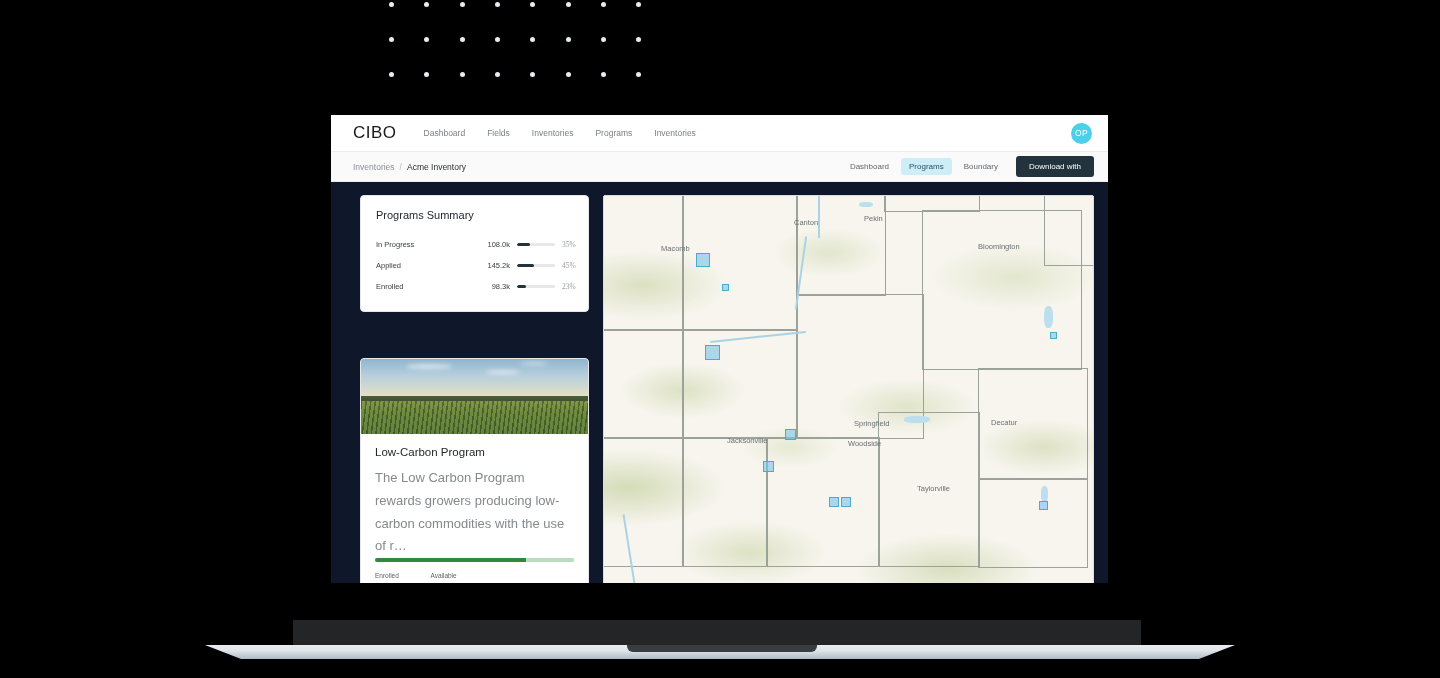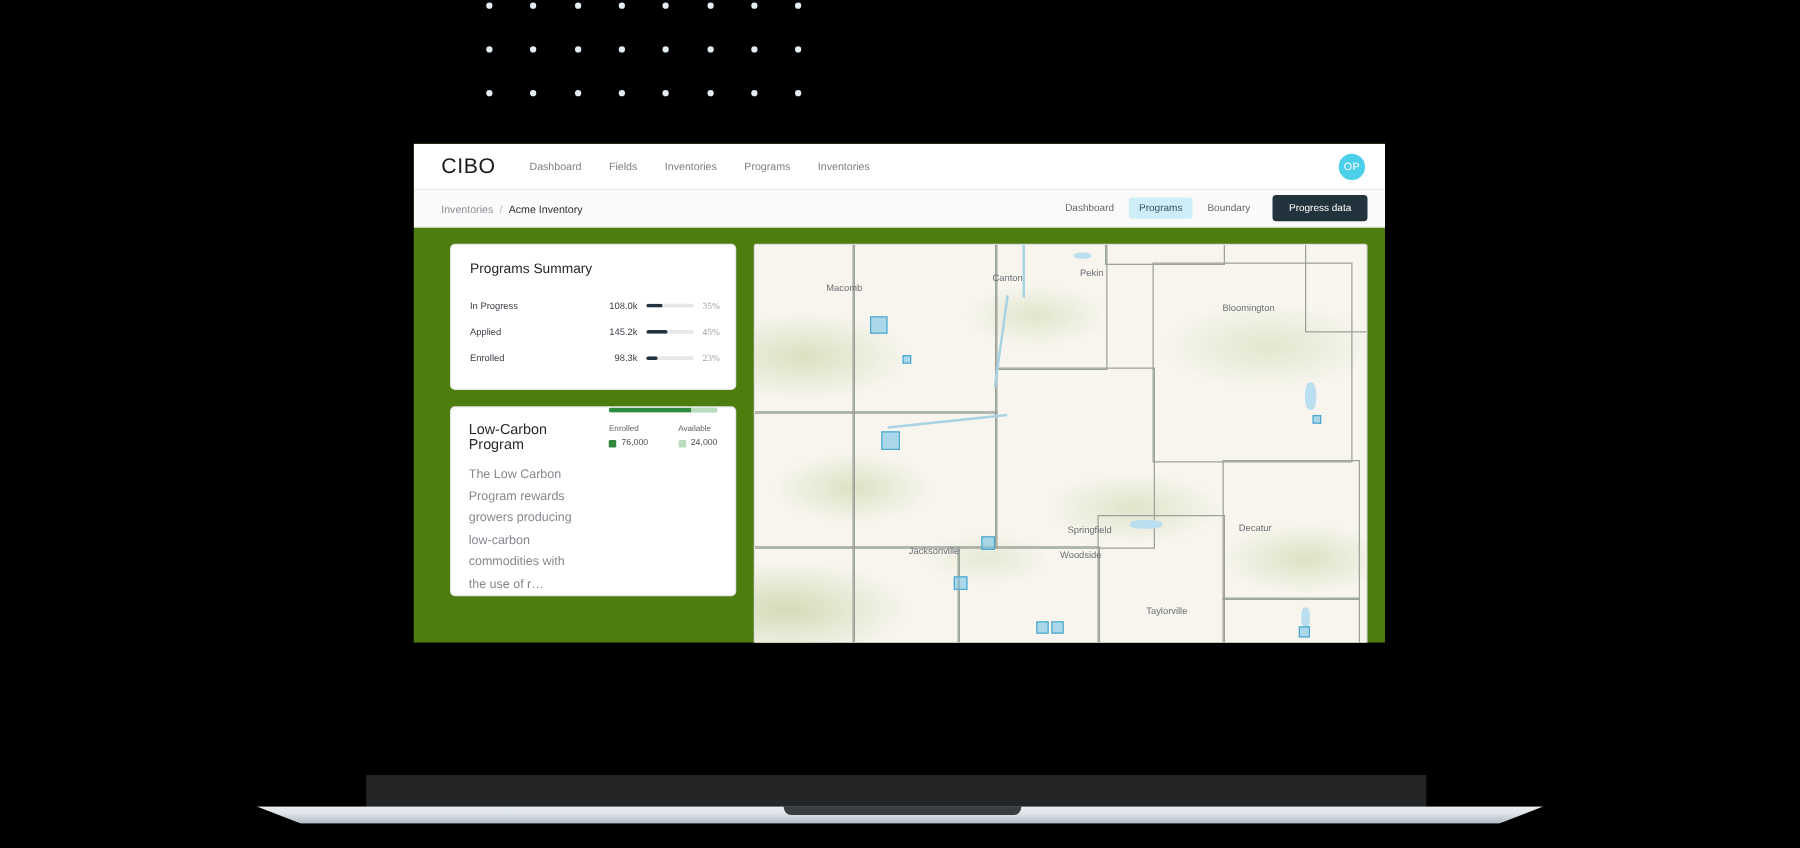--- a/index.html
+++ b/index.html
@@ -11,21 +11,21 @@
   .stage { position: relative; width: 1440px; height: 678px; background: #000; }
 
   
   .dot-grid { position: absolute; left: 389px; top: 0px; width: 260px; height: 80px; }
   .dot { position: absolute; width: 5px; height: 5px; border-radius: 50%;
          background: #e3edf2; }
 
   
   .laptop-screen {
     position: absolute; left: 331px; top: 115px;
-    width: 777px; height: 399px; background: #4d7c0f;
+    width: 777px; height: 468px; background: #0f172a;
     overflow: hidden;
   }
   .laptop-bezel-bottom {
     position: absolute; left: 293px; top: 620px;
     width: 848px; height: 28px; background: #232527;
     border-radius: 0 0 4px 4px;
   }
   .laptop-base {
     position: absolute; left: 205px; top: 645px;
     width: 1030px; height: 14px;
@@ -91,37 +91,37 @@
     margin: 0 7px; flex: none; position: relative; overflow: hidden;
   }
   .bar-fill { position: absolute; left:0; top:0; height: 100%; background: #22333d; border-radius: 2px; }
   .row-pct { color: #9aa0a6; font-size: 7.5px; font-family: Liberation Serif, serif; }
   .unit-sel { margin-left: auto; display: flex; align-items: center; gap: 4px;
               color: #6e7378; font-size: 7.5px; cursor: pointer; }
   .caret { width:0; height:0; border-left:3px solid transparent;
            border-right:3px solid transparent; border-top:3.5px solid #6e7378; }
 
   
-  .program-card { overflow: hidden; display: flex; flex-direction: row; }
+  .program-card { overflow: hidden; display: flex; flex-direction: column; margin-top: 33px; }
   .prog-photo { height: 82px; position: relative; overflow: hidden; }
   .sky { position:absolute; inset:0 0 44% 0;
          background: linear-gradient(180deg,#8fb6cf 0%, #b7cfdd 40%, #e2dfc4 85%, #efe3c0 100%); }
   .cloud { position:absolute; background: rgba(255,255,255,.55); border-radius: 50%; filter: blur(2px); }
   .hills { position:absolute; left:0; right:0; top:49%; height: 8%;
            background: linear-gradient(180deg,#4a5d3c,#3d5233); }
   .field { position:absolute; left:0; right:0; top:56%; bottom:0;
            background: linear-gradient(180deg,#7f8b3f 0%, #5f7c33 35%, #4f7030 100%); }
   .rows { position:absolute; inset:0;
           background: repeating-linear-gradient(97deg,
             rgba(30,55,20,.38) 0px, rgba(30,55,20,.38) 1.5px,
             rgba(150,175,95,.30) 1.5px, rgba(150,175,95,.30) 4.5px); }
 
   .prog-body { padding: 12px 14px 0 14px; flex: 1; }
   .prog-title { font-size: 11.5px; color: #24282c; margin-bottom: 9px; }
-  .prog-desc { font-size: 10px; line-height: 1.75; color: #84898e; }
+  .prog-desc { font-size: 13px; line-height: 1.75; color: #84898e; }
 
   .prog-footer { padding: 0 14px 11px 14px; }
   .split-track { display: flex; height: 4px; border-radius: 3px; overflow: hidden;
                  margin-bottom: 10px; background: #b9ddbe; }
   .split-a { background: #2f8a3f; }
   .split-b { background: #b9ddbe; }
   .legend { display: flex; gap: 24px; }
   .legend-col { display: flex; flex-direction: column; gap: 4px; }
   .legend-head { font-size: 6.5px; color: #5e6368; }
   .legend-val { display: flex; align-items: center; gap: 4px; font-size: 7px; color: #4c5156; }
@@ -206,21 +206,21 @@
     <div class="subbar">
       <div class="crumbs">
         <span class="crumb-link">Inventories</span>
         <span class="crumb-sep">/</span>
         <span class="crumb-cur">Acme Inventory</span>
       </div>
       <div class="subbar-right">
         <span class="seg">Dashboard</span>
         <span class="seg active">Programs</span>
         <span class="seg">Boundary</span>
-        <button class="dl-btn">Progress data</button>
+        <button class="dl-btn">Download with</button>
       </div>
     </div>
 
     <div class="content">
 
       <div class="left-col">
 
         <div class="card summary-card">
           <div class="summary-title">Programs Summary</div>
 
@@ -328,21 +328,21 @@
         <div class="parcel" style="left:159px; top:265px; width:11px; height:11px;"></div>
         <div class="parcel" style="left:225px; top:301px; width:10px; height:10px;"></div>
         <div class="parcel" style="left:237px; top:301px; width:10px; height:10px;"></div>
         <div class="parcel" style="left:435px; top:305px; width:9px;  height:9px;"></div>
         <div class="parcel" style="left:446px; top:136px; width:7px;  height:7px;"></div>
 
         <div class="city" id="cities" style="position:absolute;inset:0;">
             <span class="city" style="left: 190px; top: 22px;">Canton</span>
             <span class="city" style="left: 260px; top: 18px;">Pekin</span>
             <span class="city" style="left: 374px; top: 46px;">Bloomington</span>
-            <span class="city" style="left: 57px; top: 30px;">Macomb</span>
+            <span class="city" style="left: 57px; top: 48px;">Macomb</span>
             <span class="city" style="left: 250px; top: 223px;">Springfield</span>
             <span class="city" style="left: 244px; top: 243px;">Woodside</span>
             <span class="city" style="left: 387px; top: 210px; margin-top: 12px;">Decatur</span>
             <span class="city" style="left: 123px; top: 240px;">Jacksonville</span>
             <span class="city" style="left: 313px; top: 288px;">Taylorville</span>
           </div>
       </div>
 
     </div>
   </div>

